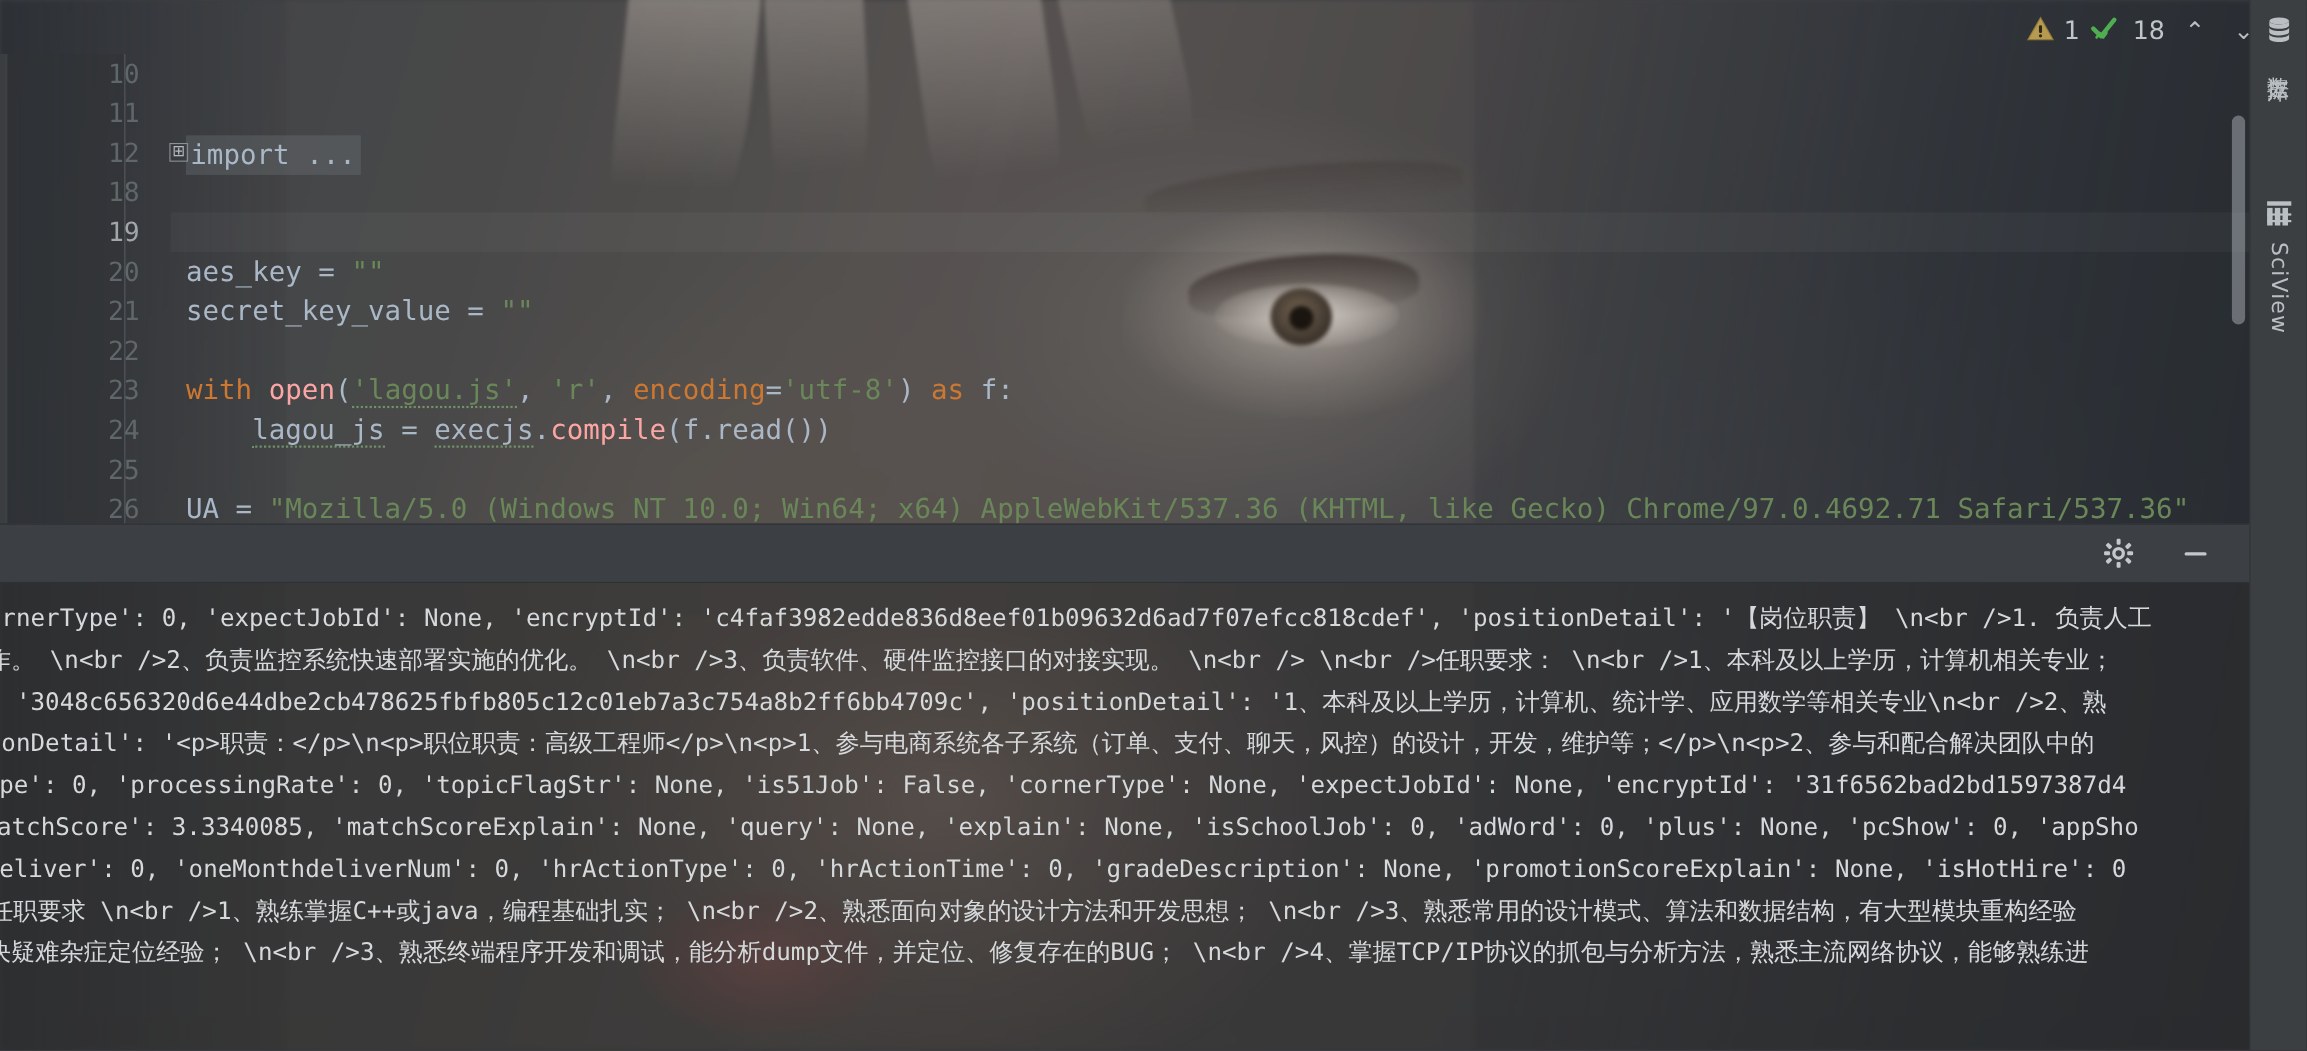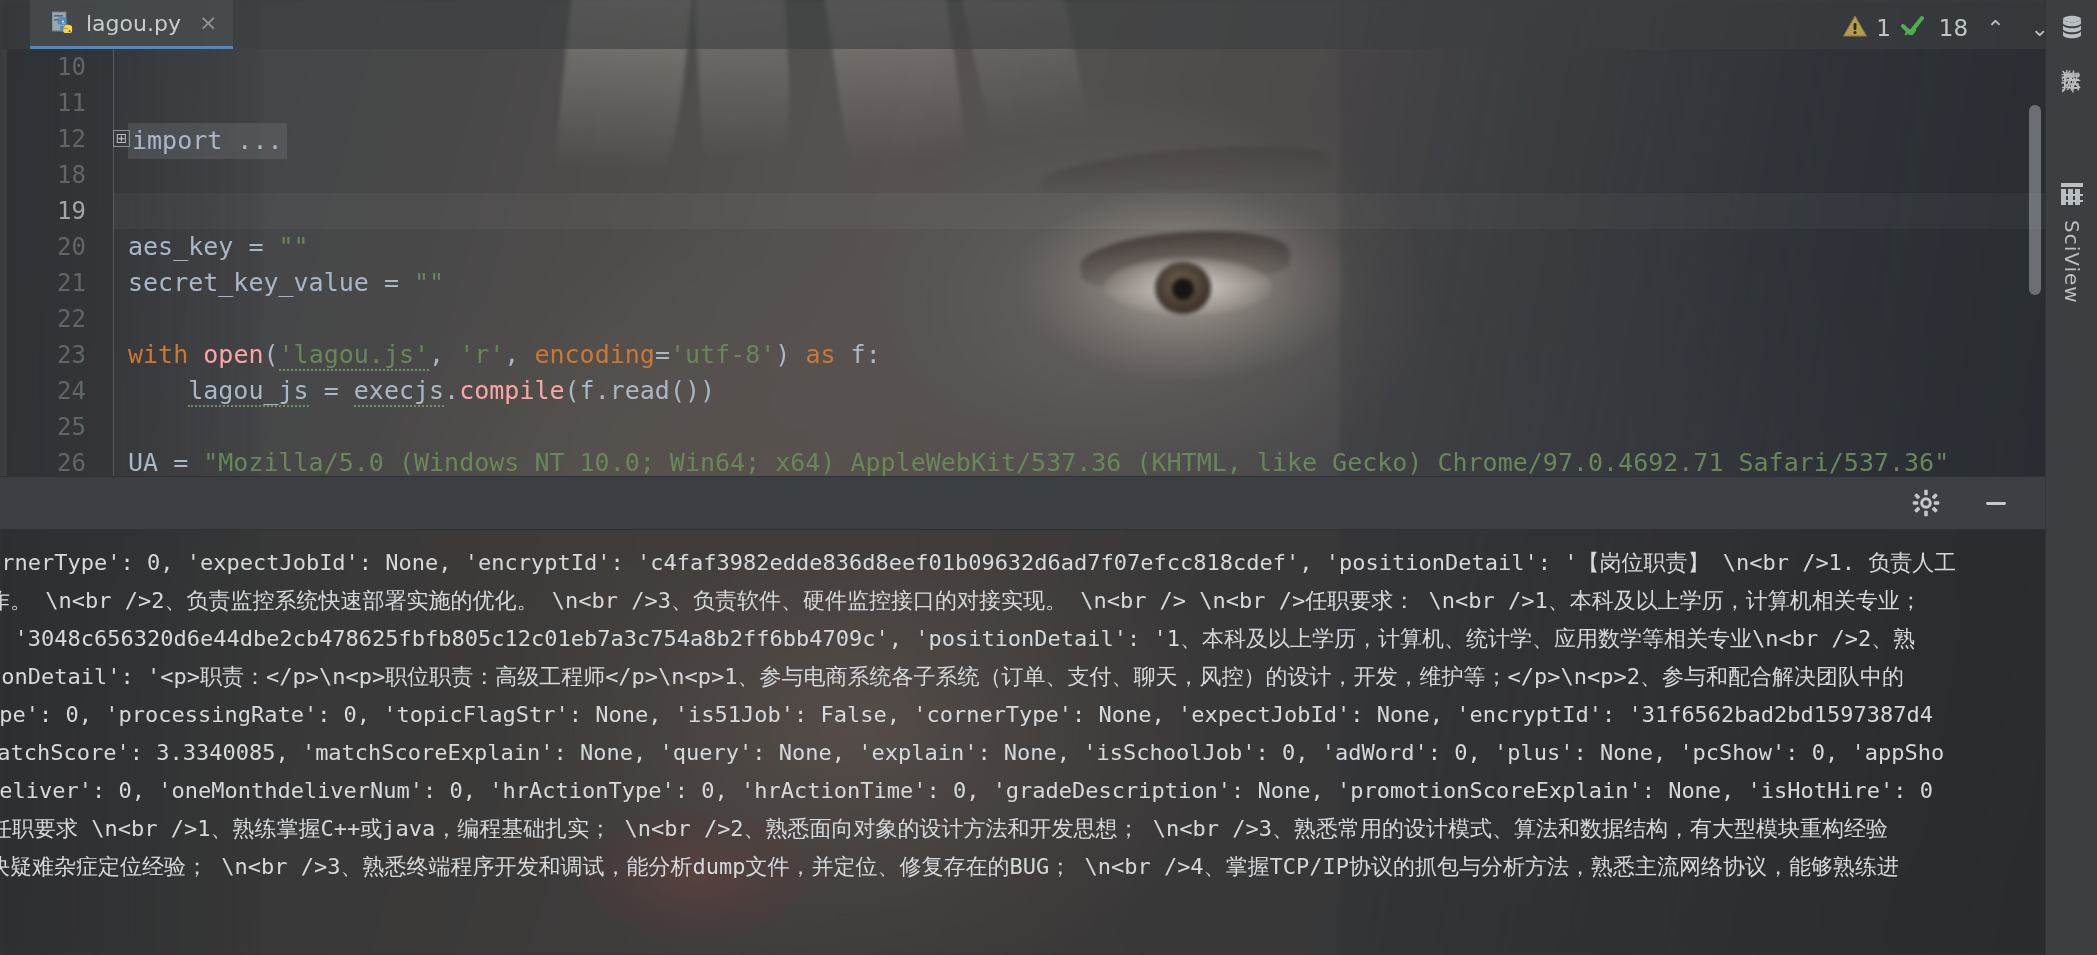--- a/index.html
+++ b/index.html
@@ -139,21 +139,21 @@
     background: rgba(130,136,142,.45);
   }
   .code-wrap {
     position: absolute; left: 0; top: 0;
     width: 2045px; height: 427px;
     font-family: "DejaVu Sans Mono", monospace;
     font-size: 25px;
     line-height: 36px;
     white-space: pre;
   }
-  .line { position: relative; height: 36px; }
+  .line { position: relative; height: 36px; margin-left: 41px; }
   .ln {
     position: absolute; left: 0; top: 0;
     width: 86px; text-align: right;
     color: #5f6769; font-size: 24px;
   }
   .ln.cur { color: #9fa7a9; }
   .ltext {
     position: absolute; left: 128px; top: 0;
     color: #a9b7c6;
   }
@@ -295,37 +295,20 @@
     <div class="ph eye-lash"></div>
     <div class="ph eye-white"></div>
     <div class="ph iris"></div>
     <div class="ph pupil"></div>
     <div class="ph cheek"></div>
     <div class="ph lips"></div>
     <div class="ph shadowL"></div>
     <div class="ph shadowR"></div>
   </div>
 
-  <div class="tabbar">
-    <div class="tab">
-      <span class="tab-icon">
-        <svg width="22" height="24" viewBox="0 0 22 24">
-          <rect x="0" y="1" width="14" height="19" fill="#9aa7b0" stroke="#6f7b85"></rect>
-          <rect x="2" y="4" width="9" height="1.6" fill="#5c666e"></rect>
-          <rect x="2" y="8" width="9" height="1.6" fill="#5c666e"></rect>
-          <path d="M9 9 h5 a3 3 0 0 1 3 3 v3 h-5 v1.4 h5 a3 3 0 0 1 3 3 v2 a3 3 0 0 1 -3 3 h-4 a3 3 0 0 1 -3 -3 v-3 h5 v-1.4 h-5 a3 3 0 0 1 -3 -3 v-2 a3 3 0 0 1 3 -3 z" fill="#4b8bbe" transform="translate(-1,-2) scale(0.92)"></path>
-          <path d="M13.5 14 h4 a2.6 2.6 0 0 1 2.6 2.6 v2.8 a2.6 2.6 0 0 1 -2.6 2.6 h-3.6 a2.6 2.6 0 0 1 -2.6 -2.6 v-1.6 h4.4 v-0.8 h-4.4 z" fill="#ffd43b"></path>
-          <circle cx="11" cy="10.4" r="1" fill="#ffffff"></circle>
-          <circle cx="17.6" cy="20.2" r="1" fill="#3b5b77"></circle>
-        </svg>
-      </span>
-      <span class="tab-label">lagou.py</span>
-      <span class="tab-close">×</span>
-    </div>
-  </div>
 
   <div class="kebab">
     <i></i>
       <i></i>
       <i></i>
   </div>
 
   <div class="editor">
     <div class="gutter"></div>
     <div class="gutter-edge"></div>

